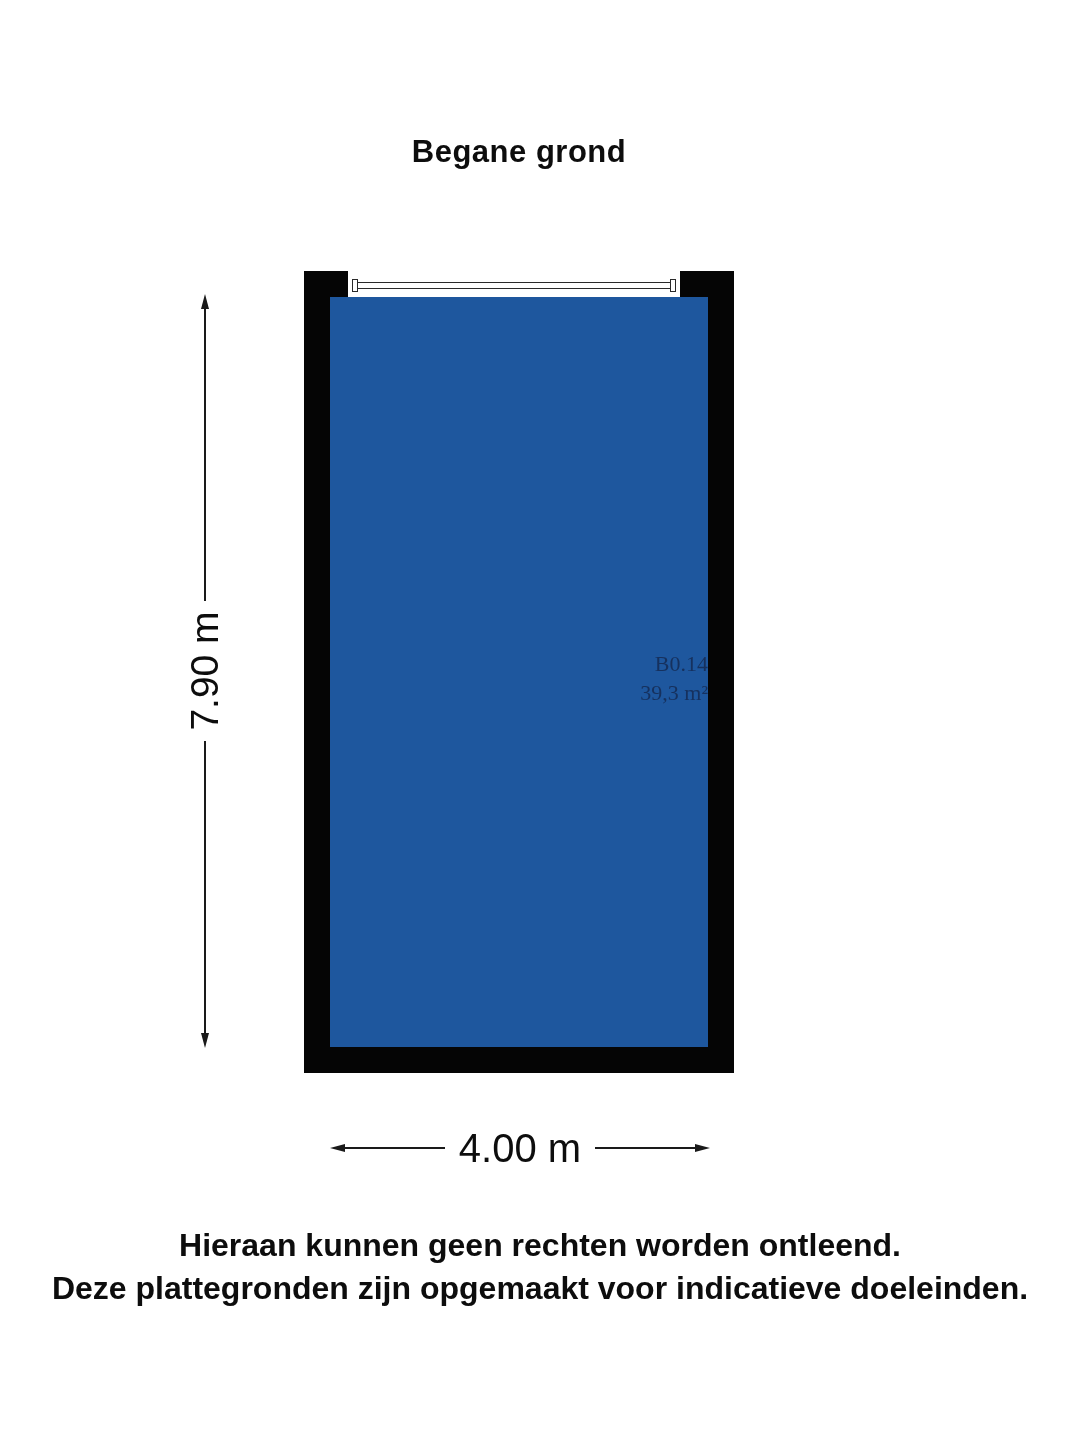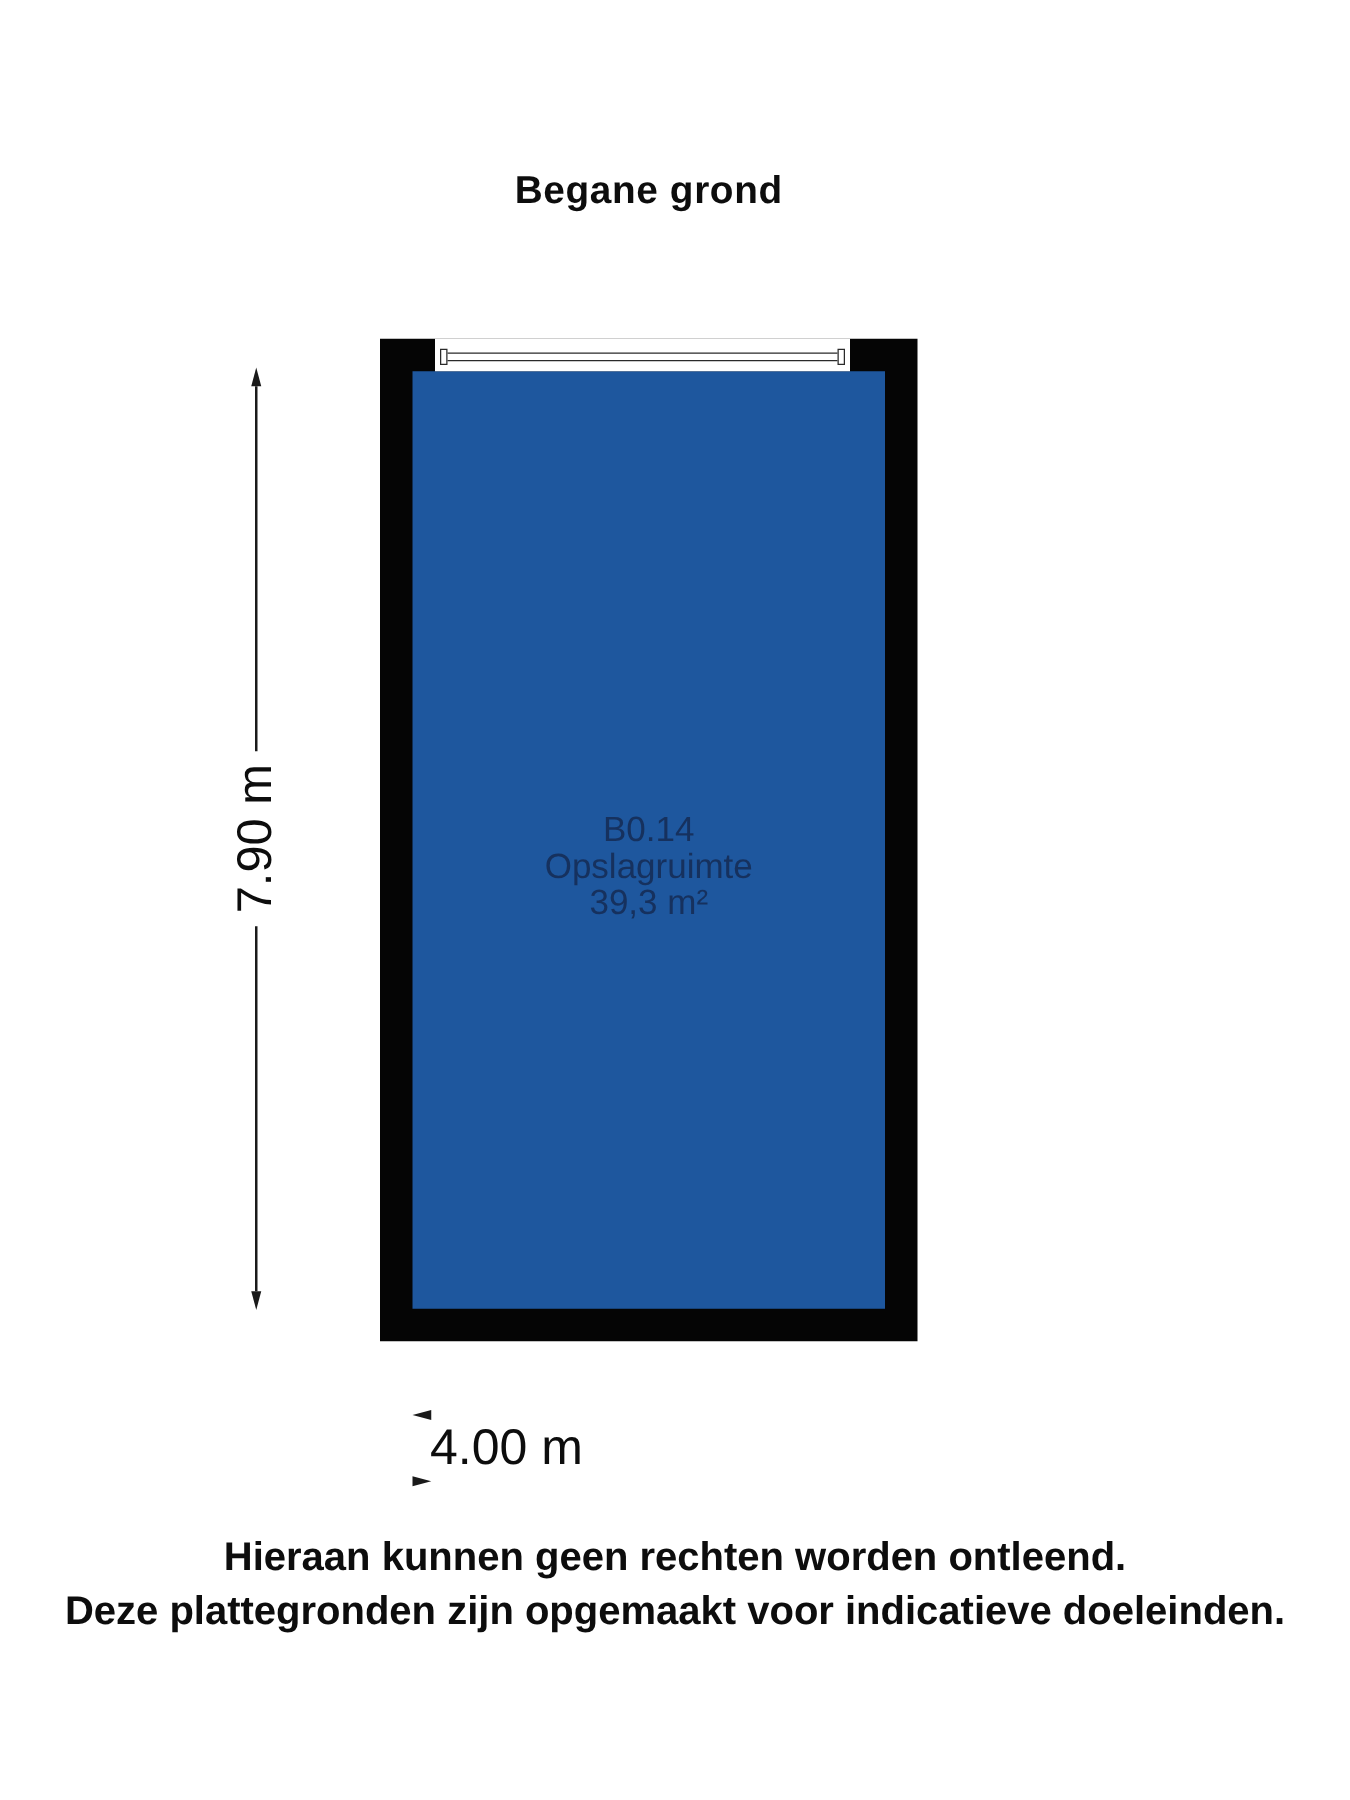--- a/index.html
+++ b/index.html
@@ -46,24 +46,25 @@
     top: 26px;
     width: 378px;
     height: 750px;
     background: var(--room-fill, #1e579e);
   }
   .room-label {
     position: absolute;
     top: 352px;
     left: 0;
     right: 0;
-    text-align: center;
-    font-size: 28px;
+    text-align: right;
+    font-size: 22px;
     line-height: 29px;
     color: var(--room-label, #16315e);
+    font-family: Liberation Serif, serif;
   }
 
   
   .window-opening {
     position: absolute;
     left: 44px;
     top: 0;
     width: 332px;
     height: 26px;
     background: #ffffff;
@@ -101,21 +102,22 @@
     flex-direction: column;
     align-items: center;
   }
   .dim-h {
     position: absolute;
     left: 330px;
     top: 1128px;
     width: 380px;
     height: 40px;
     display: flex;
-    flex-direction: column;
+    flex-direction: row;
+    align-items: center;
   }
   .dline-v { width: 1.5px; flex: 1; background: var(--line, #1a1a1a); }
   .dline-h { height: 1.5px; flex: 1; background: var(--line, #1a1a1a); }
   .arrow-up {
     width: 0; height: 0;
     border-left: 4.5px solid transparent;
     border-right: 4.5px solid transparent;
     border-bottom: 15px solid var(--line, #1a1a1a);
   }
   .arrow-down {
@@ -175,21 +177,20 @@
 <body>
 
 <div class="page">
 
   <div class="title">Begane grond</div>
 
   <div class="plan-outer">
     <div class="room-fill">
       <div class="room-label">
         <div>B0.14</div>
-        <div>Opslagruimte</div>
         <div>39,3 m²</div>
       </div>
     </div>
     <div class="window-opening">
       <div class="window-glyph"></div>
     </div>
   </div>
 
   <div class="dim-v">
     <div class="arrow-up"></div>

